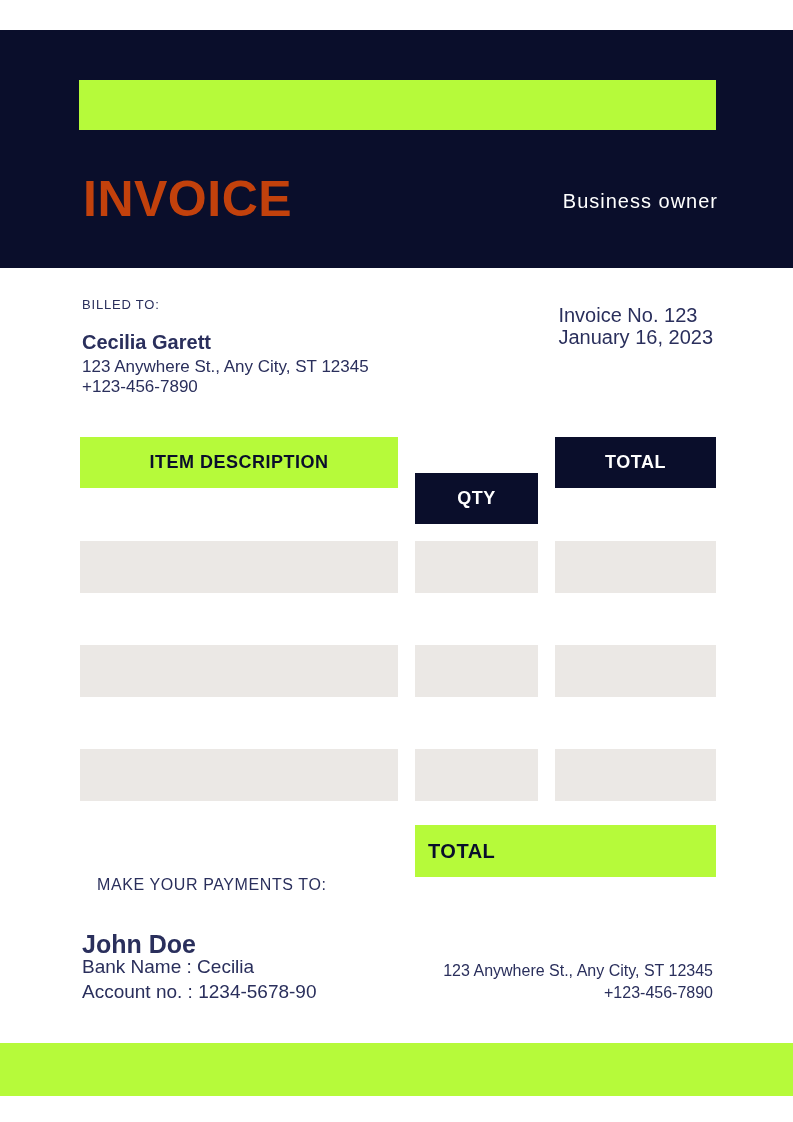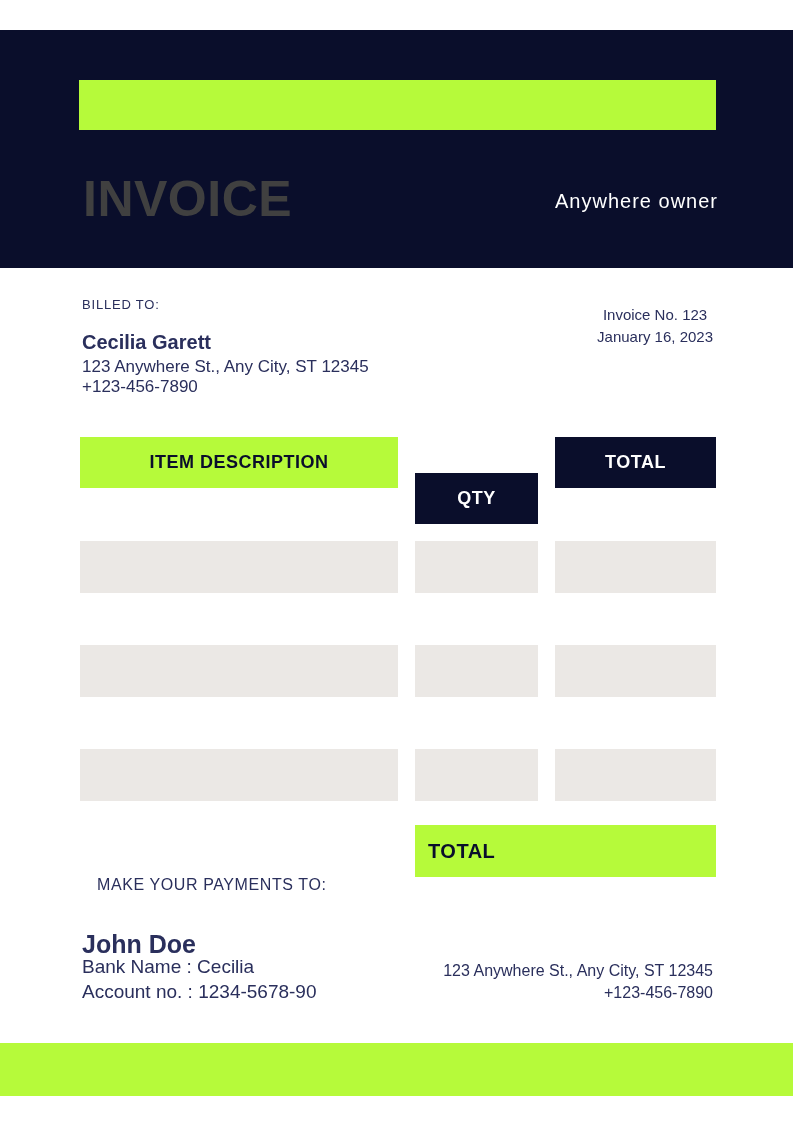--- a/index.html
+++ b/index.html
@@ -19,34 +19,34 @@
     color:var(--text,#2a2f5c);
   }
   .abs{position:absolute;}
 
   
   .header-band{top:30px;left:0;width:793px;height:238px;background:var(--navy,#0a0e2b);}
   .accent-bar{top:80px;left:79px;width:637px;height:50px;background:var(--lime,#b6fa3a);}
   .invoice-title{
     top:174px;left:83px;
     font-size:50px;font-weight:800;letter-spacing:.5px;
-    color:#404040;line-height:1;
+    color:#c2410c;line-height:1;
   }
   .owner-tagline{
     top:191px;right:75px;
     font-size:20px;letter-spacing:1px;color:#ffffff;line-height:1;
   }
 
   
   .billed-label{top:297px;left:82px;font-size:13px;letter-spacing:.8px;}
   .billed-name{top:331px;left:82px;font-size:20px;font-weight:700;}
   .billed-address{top:357px;left:82px;font-size:17px;}
   .billed-phone{top:377px;left:82px;font-size:17px;}
 
-  .invoice-meta{top:304px;right:80px;text-align:center;font-size:15px;line-height:22px;}
+  .invoice-meta{top:304px;right:80px;text-align:left;font-size:20px;line-height:22px;}
 
   
   .th{
     top:437px;height:51px;
     display:flex;align-items:center;justify-content:center;
     font-size:18px;font-weight:800;letter-spacing:.5px;text-align:right;
   }
   .th-desc{left:80px;width:318px;background:var(--lime,#b6fa3a);color:var(--navy,#0a0e2b);}
   .th-qty{left:415px;width:123px;background:var(--navy,#0a0e2b);color:#ffffff;margin-top:36px;}
   .th-total{left:555px;width:161px;background:var(--navy,#0a0e2b);color:#ffffff;}
@@ -78,21 +78,21 @@
 </style>
 </head>
 <body>
 
 <div class="page">
 
   <div class="abs header-band">
     <div class="abs accent-bar" style="top:50px;"></div>
   </div>
   <div class="abs invoice-title">INVOICE</div>
-  <div class="abs owner-tagline">Anywhere owner</div>
+  <div class="abs owner-tagline">Business owner</div>
 
   <div class="abs billed-label">BILLED TO:</div>
   <div class="abs billed-name">Cecilia Garett</div>
   <div class="abs billed-address">123 Anywhere St., Any City, ST 12345</div>
   <div class="abs billed-phone">+123-456-7890</div>
 
   <div class="abs invoice-meta">
     <div>Invoice No. 123</div>
     <div>January 16, 2023</div>
   </div>

